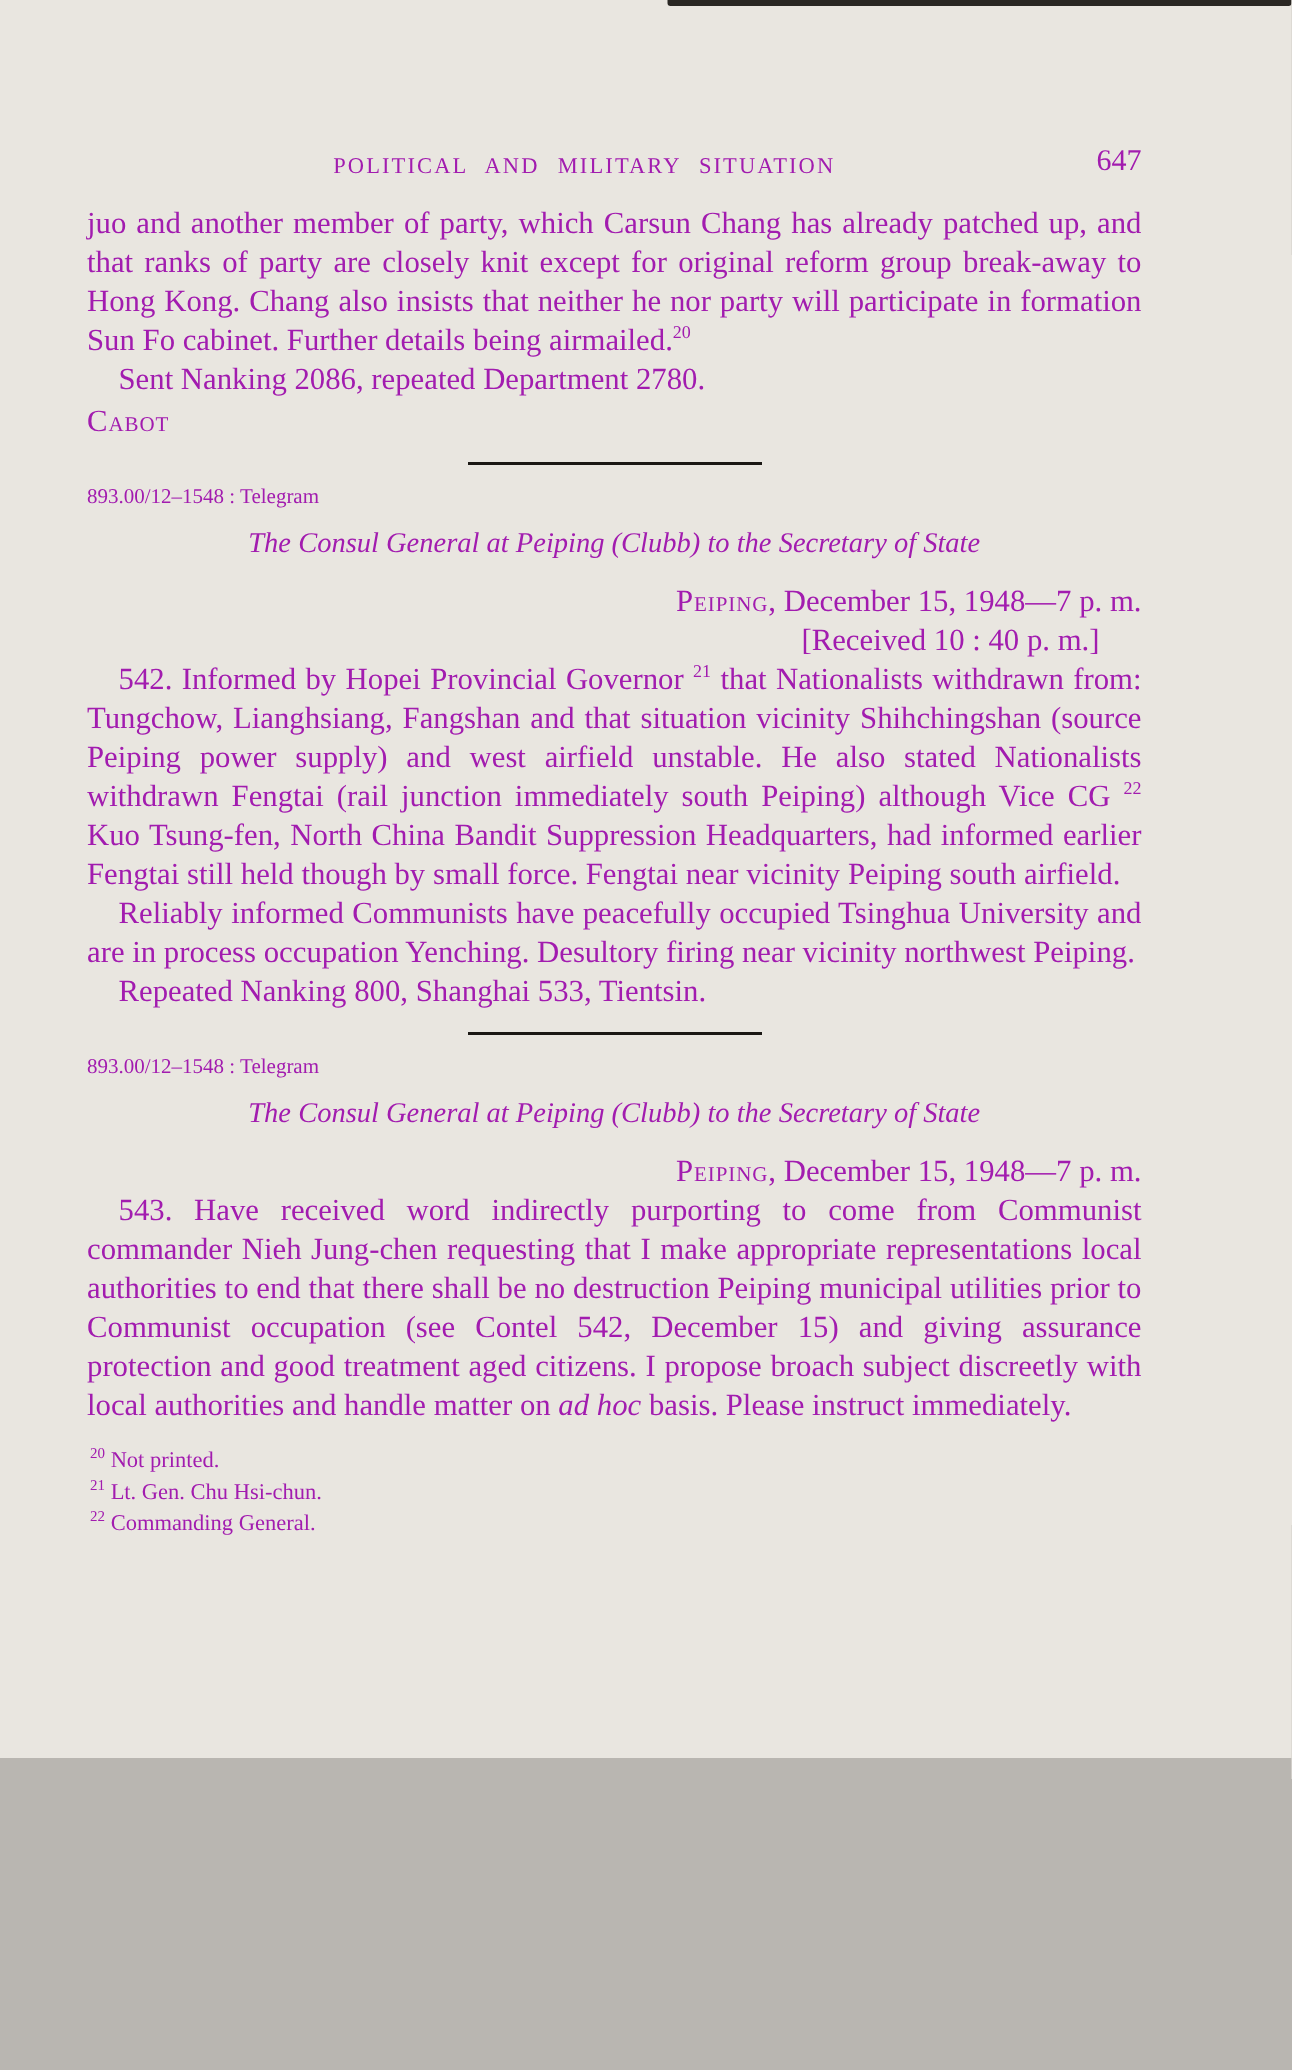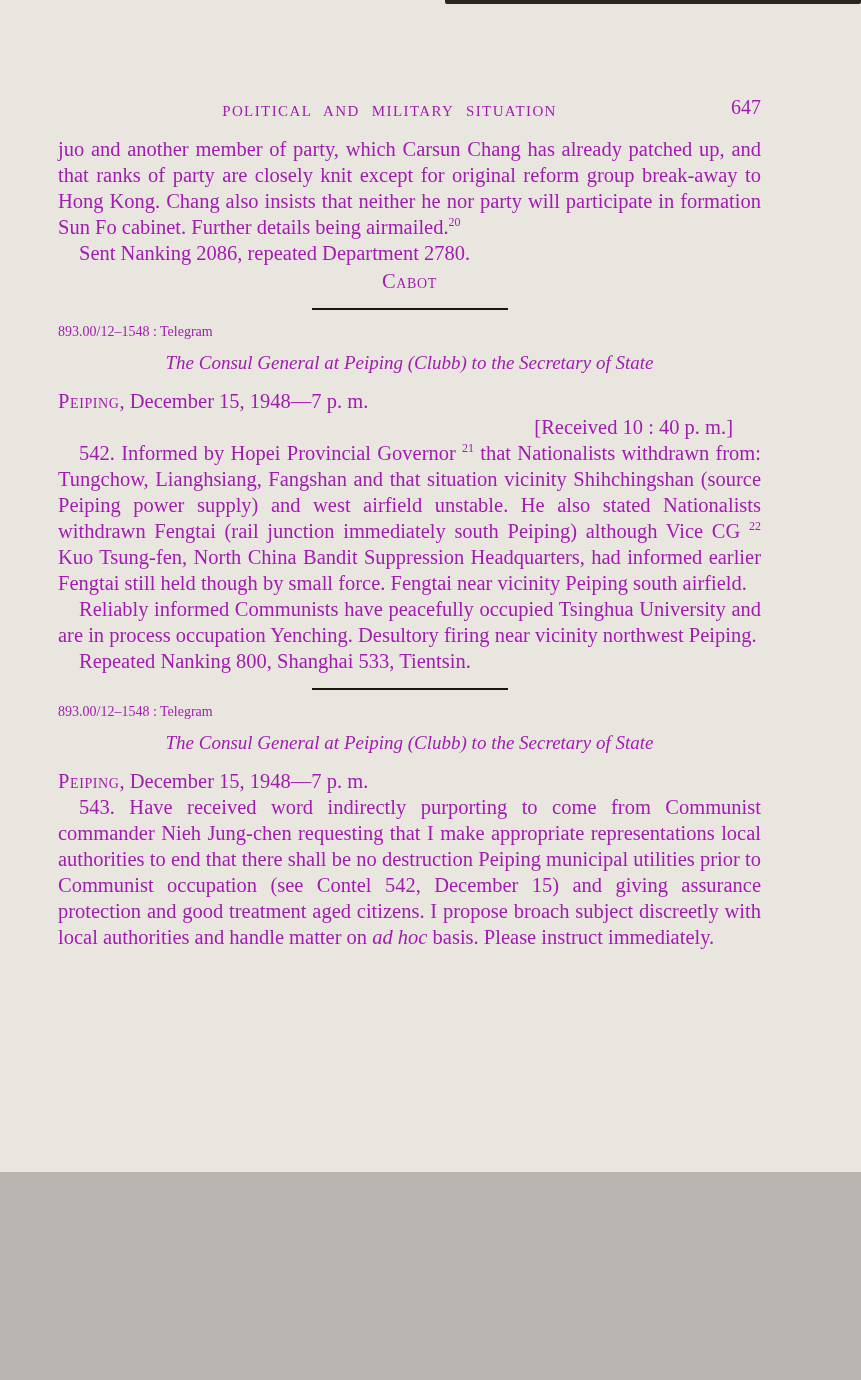--- a/index.html
+++ b/index.html
@@ -53,21 +53,21 @@
 
   .content {
     margin: 13px 100px 0 58px;
     font-size: 20.5px;
     line-height: 26px;
     text-align: justify;
   }
   .content p { margin: 0; }
   .indent { text-indent: 21px; }
 
-  .sig { text-align: center; margin-top: 2px !important; }
+  .sig { text-align: left; margin-top: 2px !important; }
   .sig-inset { padding-right: 25px; }
   .sc { font-variant: small-caps; letter-spacing: 0.6px; }
 
   sup { font-size: 12px; line-height: 0; vertical-align: super; }
 
   .rule {
     width: 196px;
     border-top: 2px solid #1b1814;
     margin: 14px auto 12px;
   }
@@ -79,21 +79,21 @@
     text-indent: 0;
     margin-bottom: 8px !important;
   }
   .doc-heading {
     font-style: italic;
     text-align: center;
     font-size: 19px;
     text-indent: 0;
     margin-bottom: 12px !important;
   }
-  .dateline { text-indent: 0; }
+  .dateline { text-align: right; text-indent: 0; }
   .received { text-align: right; text-indent: 0; padding-right: 28px; }
 
   .footnotes {
     margin: 14px 100px 0 60px;
     font-size: 15px;
     line-height: 21px;
   }
   .fn { text-align: left; }
   .fn sup { font-size: 10px; }
 </style>
@@ -128,17 +128,20 @@
     <div class="rule"></div>
 
     <p class="citation">893.00/12–1548 : Telegram</p>
     <p class="doc-heading">The Consul General at Peiping (Clubb) to the Secretary of State</p>
     <p class="dateline"><span class="sc">Peiping</span><span>, December 15, 1948—7 p. m.</span></p>
     <p class="indent"><span>543. Have received word indirectly purporting to come from Communist commander Nieh Jung-chen requesting that I make appropriate representations local authorities to end that there shall be no destruction Peiping municipal utilities prior to Communist occupation (see Contel 542, December 15) and giving assurance protection and good treatment aged citizens. I propose broach subject discreetly with local authorities and handle matter on </span><em>ad hoc</em><span> basis. Please instruct immediately.</span></p>
 
   </div>
 
   <div class="footnotes">
+    <div class="fn"><sup>20</sup> <span>Not printed.</span></div>
+    <div class="fn"><sup>21</sup> <span>Lt. Gen. Chu Hsi-chun.</span></div>
+    <div class="fn"><sup>22</sup> <span>Commanding General.</span></div>
   </div>
 
   <div class="artifact-bottom"></div>
 
 </div>
 
 </body></html>

